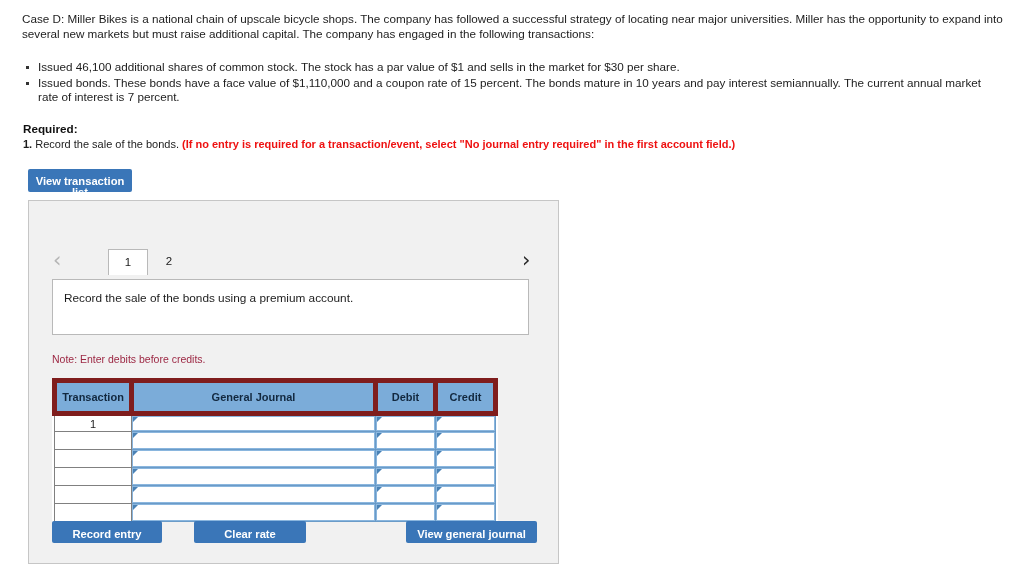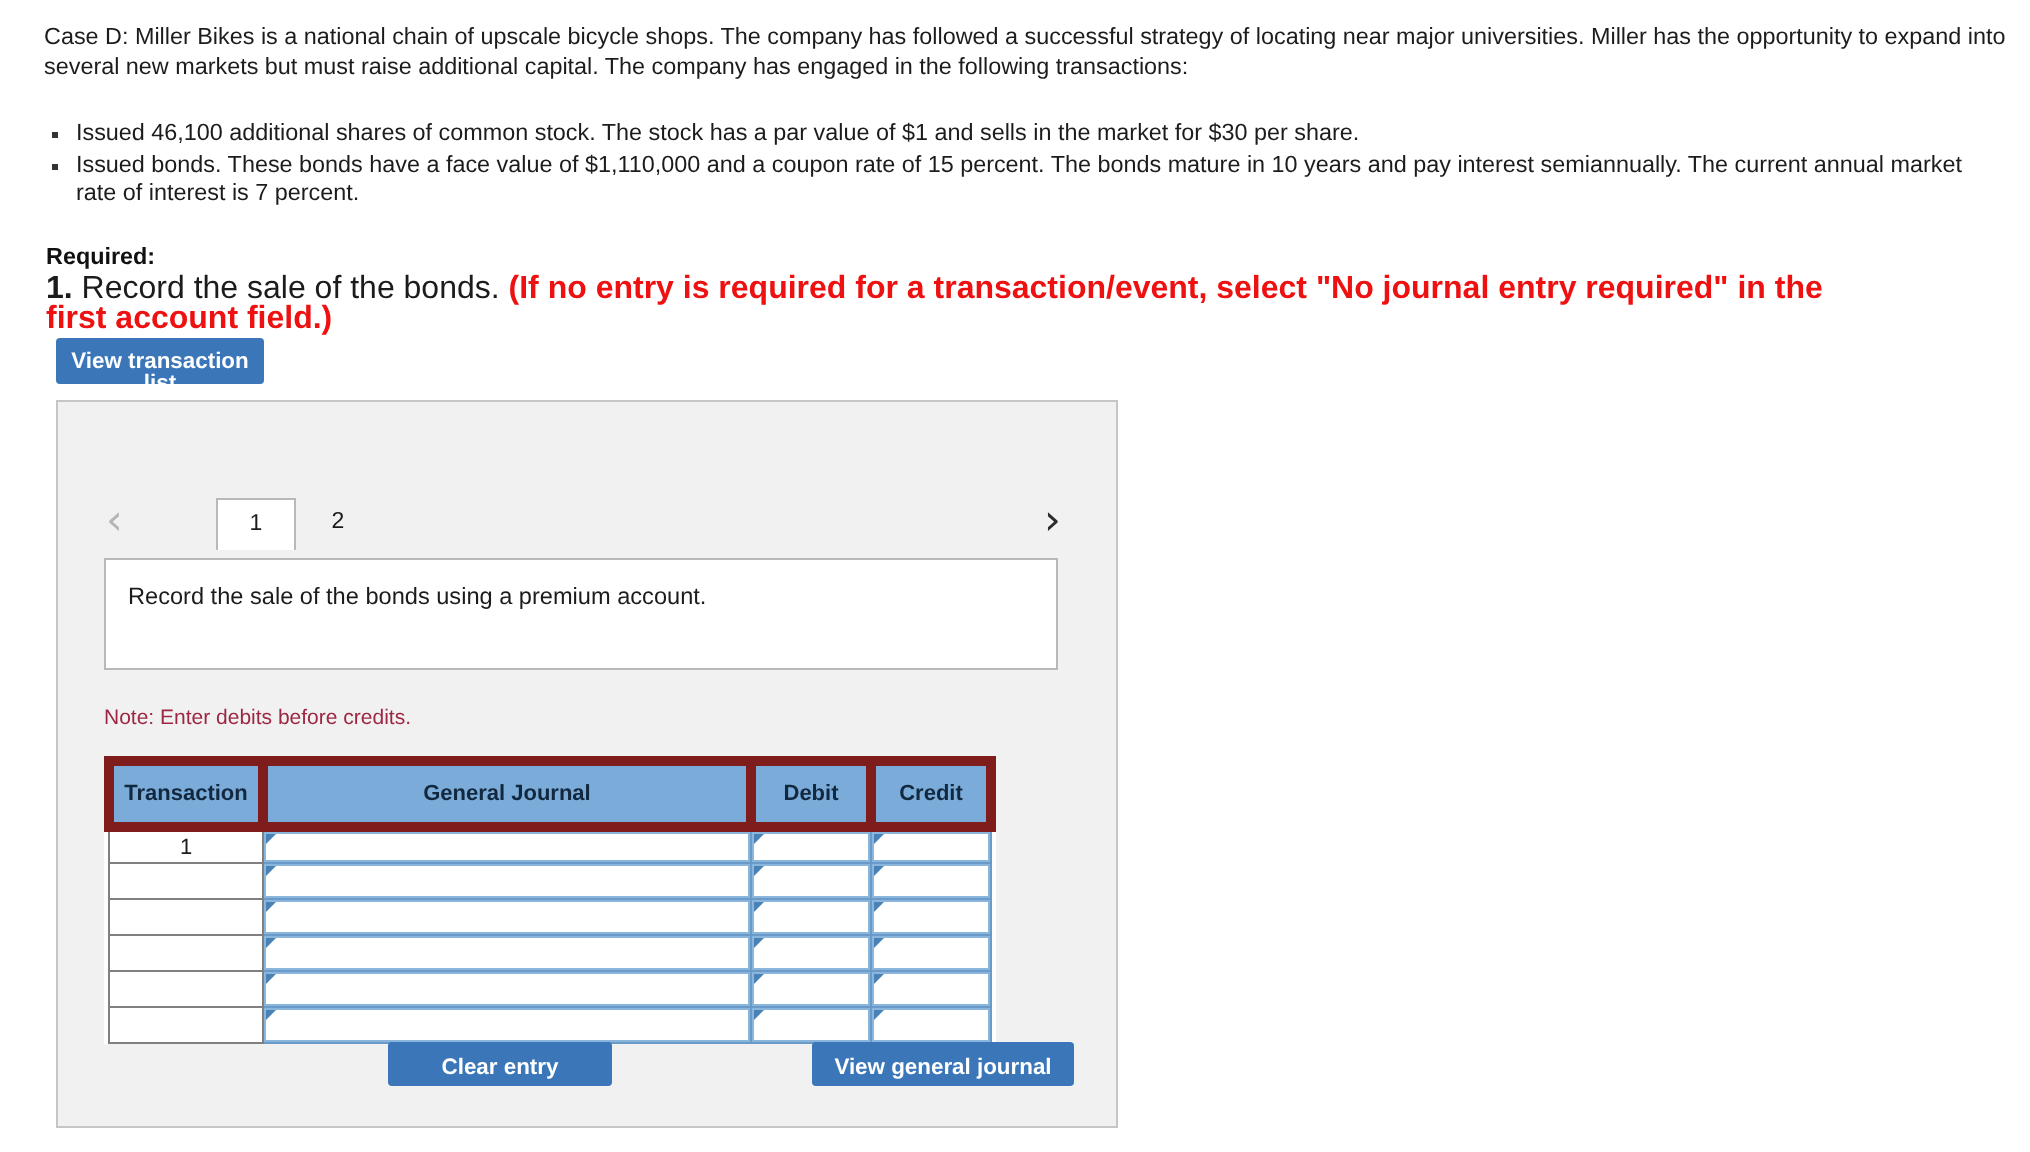--- a/index.html
+++ b/index.html
@@ -62,21 +62,21 @@
     top: 122px;
     width: 900px;
   }
   .required-label {
     font-size: 11.7px;
     font-weight: bold;
     color: #111;
     line-height: 14px;
   }
   .required-line {
-    font-size: 16px;
+    font-size: 11px;
     line-height: 15px;
     color: #1c1c1c;
     margin-top: 1px;
   }
   .required-line .req-num { font-weight: bold; }
   .required-line .req-note {
     color: #ee1111;
     font-weight: bold;
   }
 
@@ -351,17 +351,18 @@
       <tr>
         <td class="cell-trans"></td>
         <td class="cell-input"></td>
         <td class="cell-input"></td>
         <td class="cell-input"></td>
       </tr>
     </tbody>
   </table>
 
   <div class="btn-row">
-    <button class="btn btn-clear">Clear entry</button>
+    <button class="btn btn-record">Record entry</button>
+    <button class="btn btn-clear">Clear rate</button>
     <button class="btn btn-viewgj">View general journal</button>
   </div>
 
 </div>
 
 </body></html>

